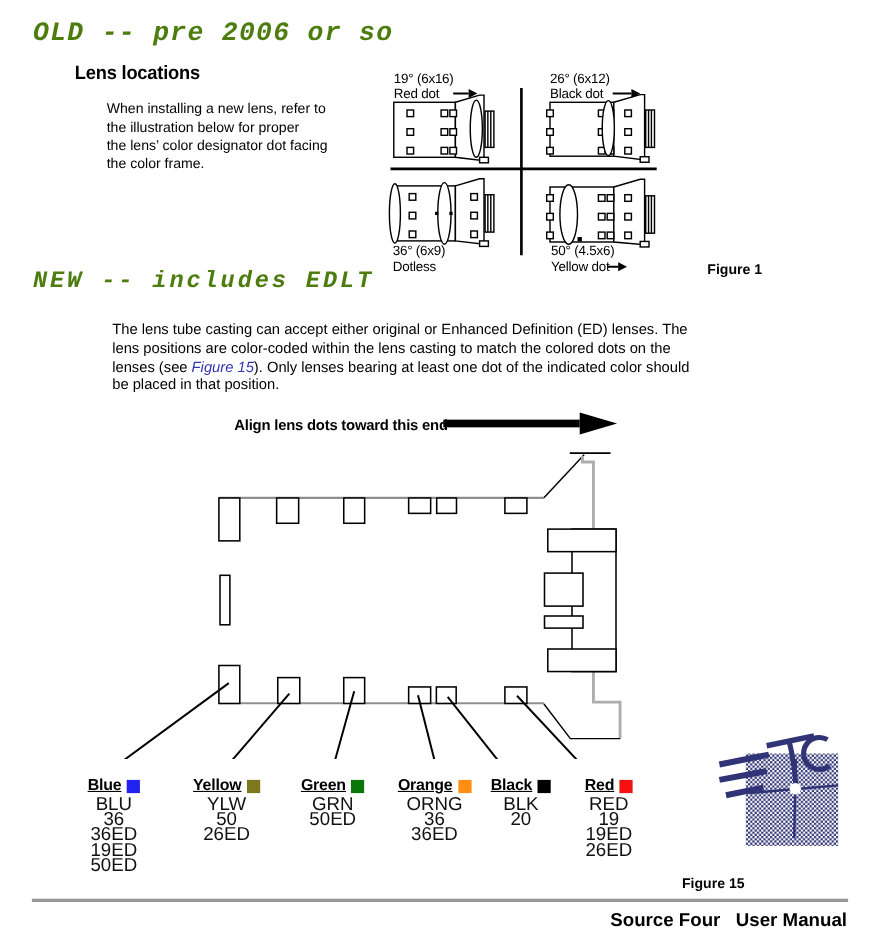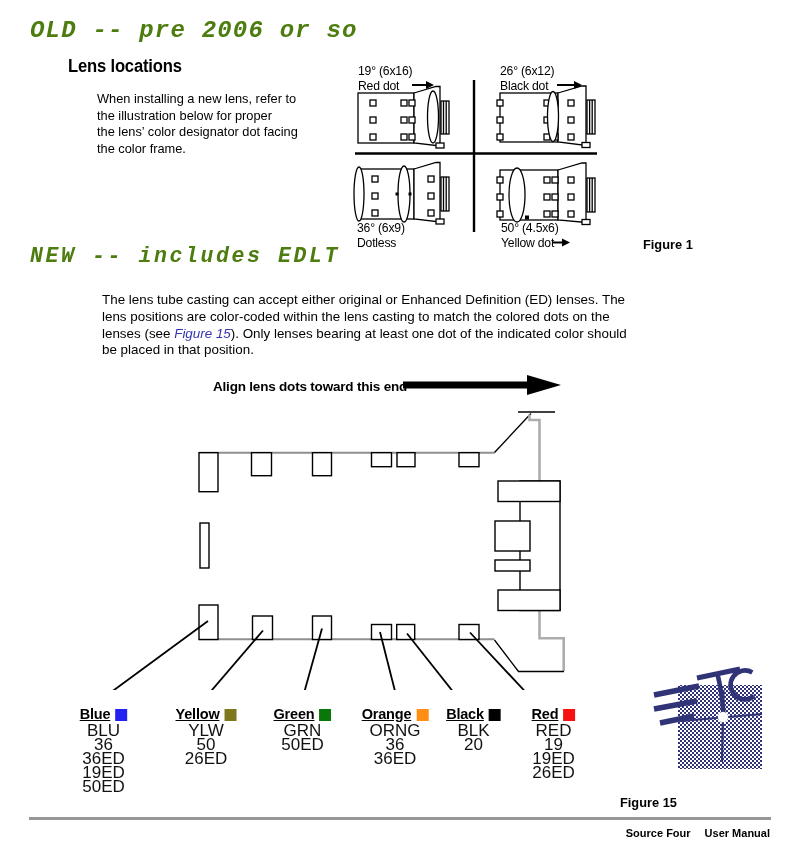--- a/index.html
+++ b/index.html
@@ -21,21 +21,21 @@
   #figure15-svg{position:absolute;left:30px;top:368px;}
   #etc-logo{position:absolute;left:652px;top:660px;}
   svg{font-family:"Liberation Sans",sans-serif;}
   svg text{letter-spacing:-0.2px;}
   .pos-col{position:absolute;top:707px;transform:translateX(-50%);text-align:center;}
   .pos-name-row{display:flex;align-items:center;justify-content:center;gap:5px;
                 font-weight:bold;font-size:14.5px;letter-spacing:-0.2px;line-height:15px;text-decoration:underline;}
   .swatch{width:12px;height:12px;display:inline-block;flex:0 0 auto;}
   .pos-values{font-size:17px;line-height:13.9px;margin-top:2px;color:#111;}
   #footer-rule{position:absolute;left:29px;top:817px;width:742px;height:2.5px;background:#979797;}
-  #footer-text{position:absolute;right:30px;top:827px;font-size:11px;font-weight:bold;
+  #footer-text{position:absolute;right:30px;top:827px;font-size:17px;font-weight:bold;
                display:flex;gap:14px;}
 </style>
 </head>
 <body>
 
 <div id="old-heading" class="mono-head">OLD -- pre 2006 or so</div>
 <div id="lens-heading">Lens locations</div>
 
 <div id="para1">
     <div>When installing a new lens, refer to</div>

